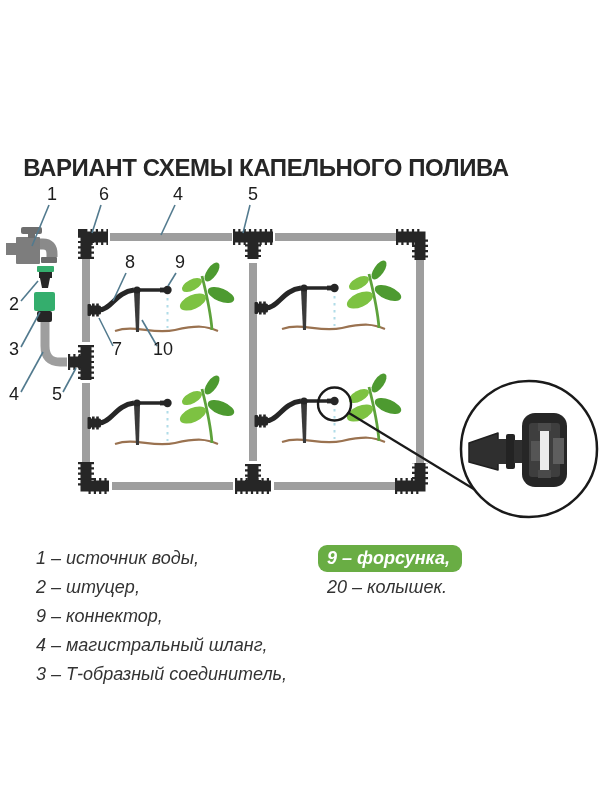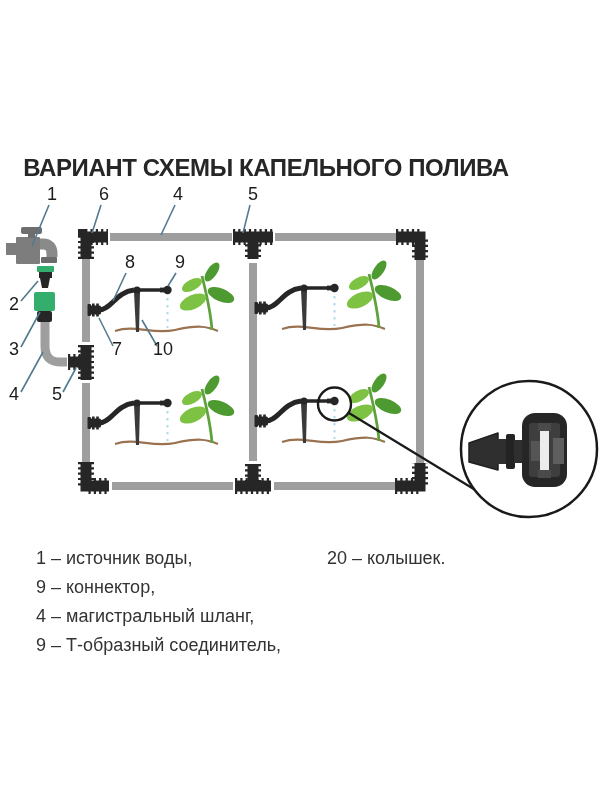--- a/index.html
+++ b/index.html
@@ -18,21 +18,21 @@
   .rib    { stroke:#262626; stroke-width:16; fill:none; stroke-dasharray:2.2 3.1; }
   .fit    { stroke:#262626; stroke-width:11; fill:none; stroke-linejoin:miter; }
   .leader { stroke:#527a8e; stroke-width:1.6; }
   .tube   { stroke:#262626; fill:none; }
   .lbl    { font-size:18px; fill:#1c1c1c; text-anchor:middle;
             font-family:"Liberation Sans", sans-serif; }
   .legend { position:absolute; top:544px; left:0; width:600px;
             font-size:18px; color:#333333; }
   .col-left  { position:absolute; left:36px;  top:0; }
   .col-right { position:absolute; left:327px; top:0; }
-  .legend-row { height:29px; line-height:29px; white-space:nowrap; }
+  .legend-row { height:29px; line-height:29px; white-space:nowrap;font-style:italic; }
   .pill {
     display:inline-block; background:#69ad44; color:#ffffff; font-weight:bold;
     border-radius:9px; padding:0 12px 0 9px; margin-left:-9px;
     line-height:27px; height:27px;
   }
 </style>
 </head>
 <body>
 
 <div class="title">ВАРИАНТ СХЕМЫ КАПЕЛЬНОГО ПОЛИВА</div>
@@ -156,20 +156,24 @@
     <text class="lbl" x="14" y="400">4</text>
     <text class="lbl" x="57" y="400">5</text>
     <text class="lbl" x="117" y="355">7</text>
     <text class="lbl" x="163" y="355">10</text>
   </g>
 </svg>
 
 <div class="legend">
   <div class="col-left">
     <div class="legend-row">1 – источник воды,</div>
+    <div class="legend-row">2 – штуцер,</div>
     <div class="legend-row">9 – коннектор,</div>
     <div class="legend-row">4 – магистральный шланг,</div>
-    <div class="legend-row">9 – Т-образный соединитель,</div>
+    <div class="legend-row">3 – Т-образный соединитель,</div>
   </div>
   <div class="col-right">
+    <div class="legend-row">
+      <span class="pill">9 – форсунка,</span>
+    </div>
     <div class="legend-row">20 – колышек.</div>
   </div>
 </div>
 
 </body></html>

